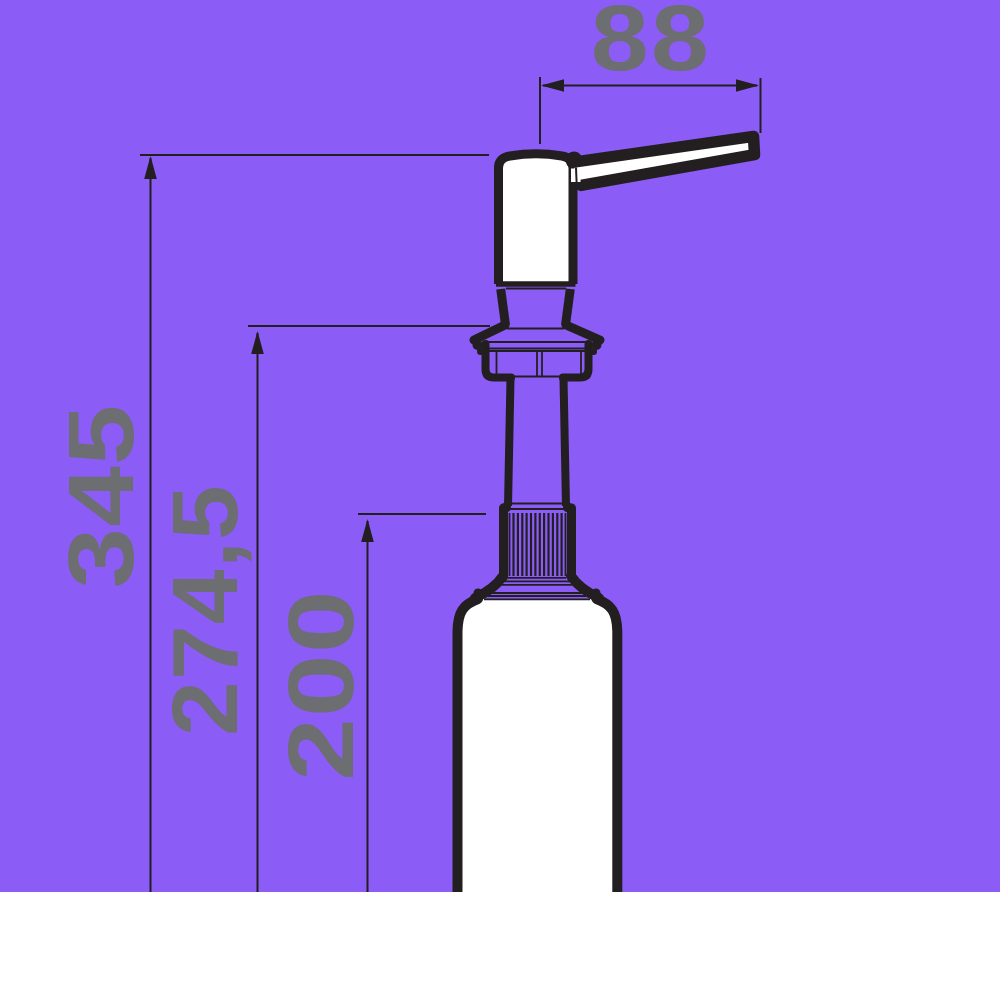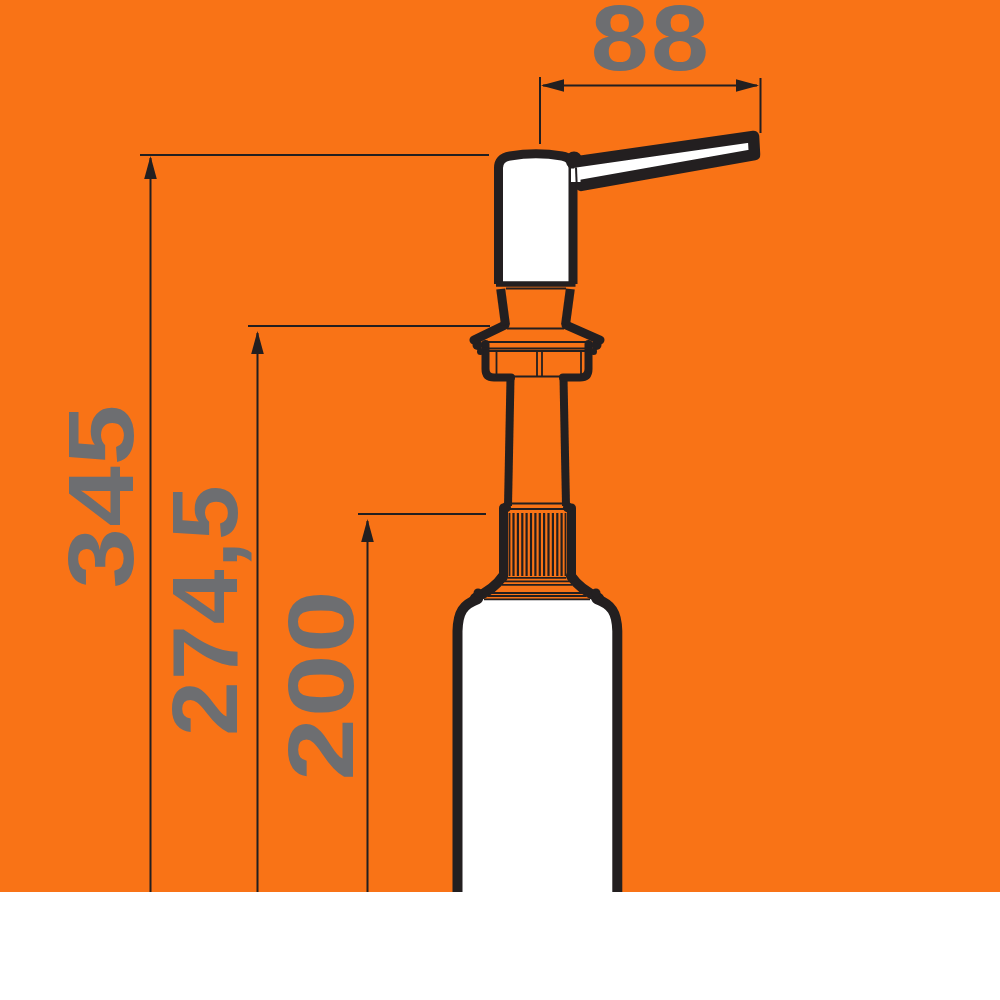--- a/index.html
+++ b/index.html
@@ -1,16 +1,16 @@
 <!DOCTYPE html>
 <html><head>
 <meta charset="utf-8">
 <style>
   html,body{margin:0;padding:0;background:#ffffff;}
-  .page{width:1000px;height:892px;position:relative;overflow:hidden;background:#f97316;}
+  .page{width:1000px;height:892px;position:relative;overflow:hidden;background:#8b5cf6;}
   svg{position:absolute;top:0;left:0;}
   text{font-family:"Liberation Sans", sans-serif;font-weight:bold;fill:#6d6e71;}
 </style>
 </head>
 <body>
 <div class="page">
 <svg width="1000" height="1000" viewBox="0 0 1000 1000">
 
   <text transform="translate(651,70) scale(1.12,1)" font-size="93" text-anchor="middle" letter-spacing="2">88</text>
 

